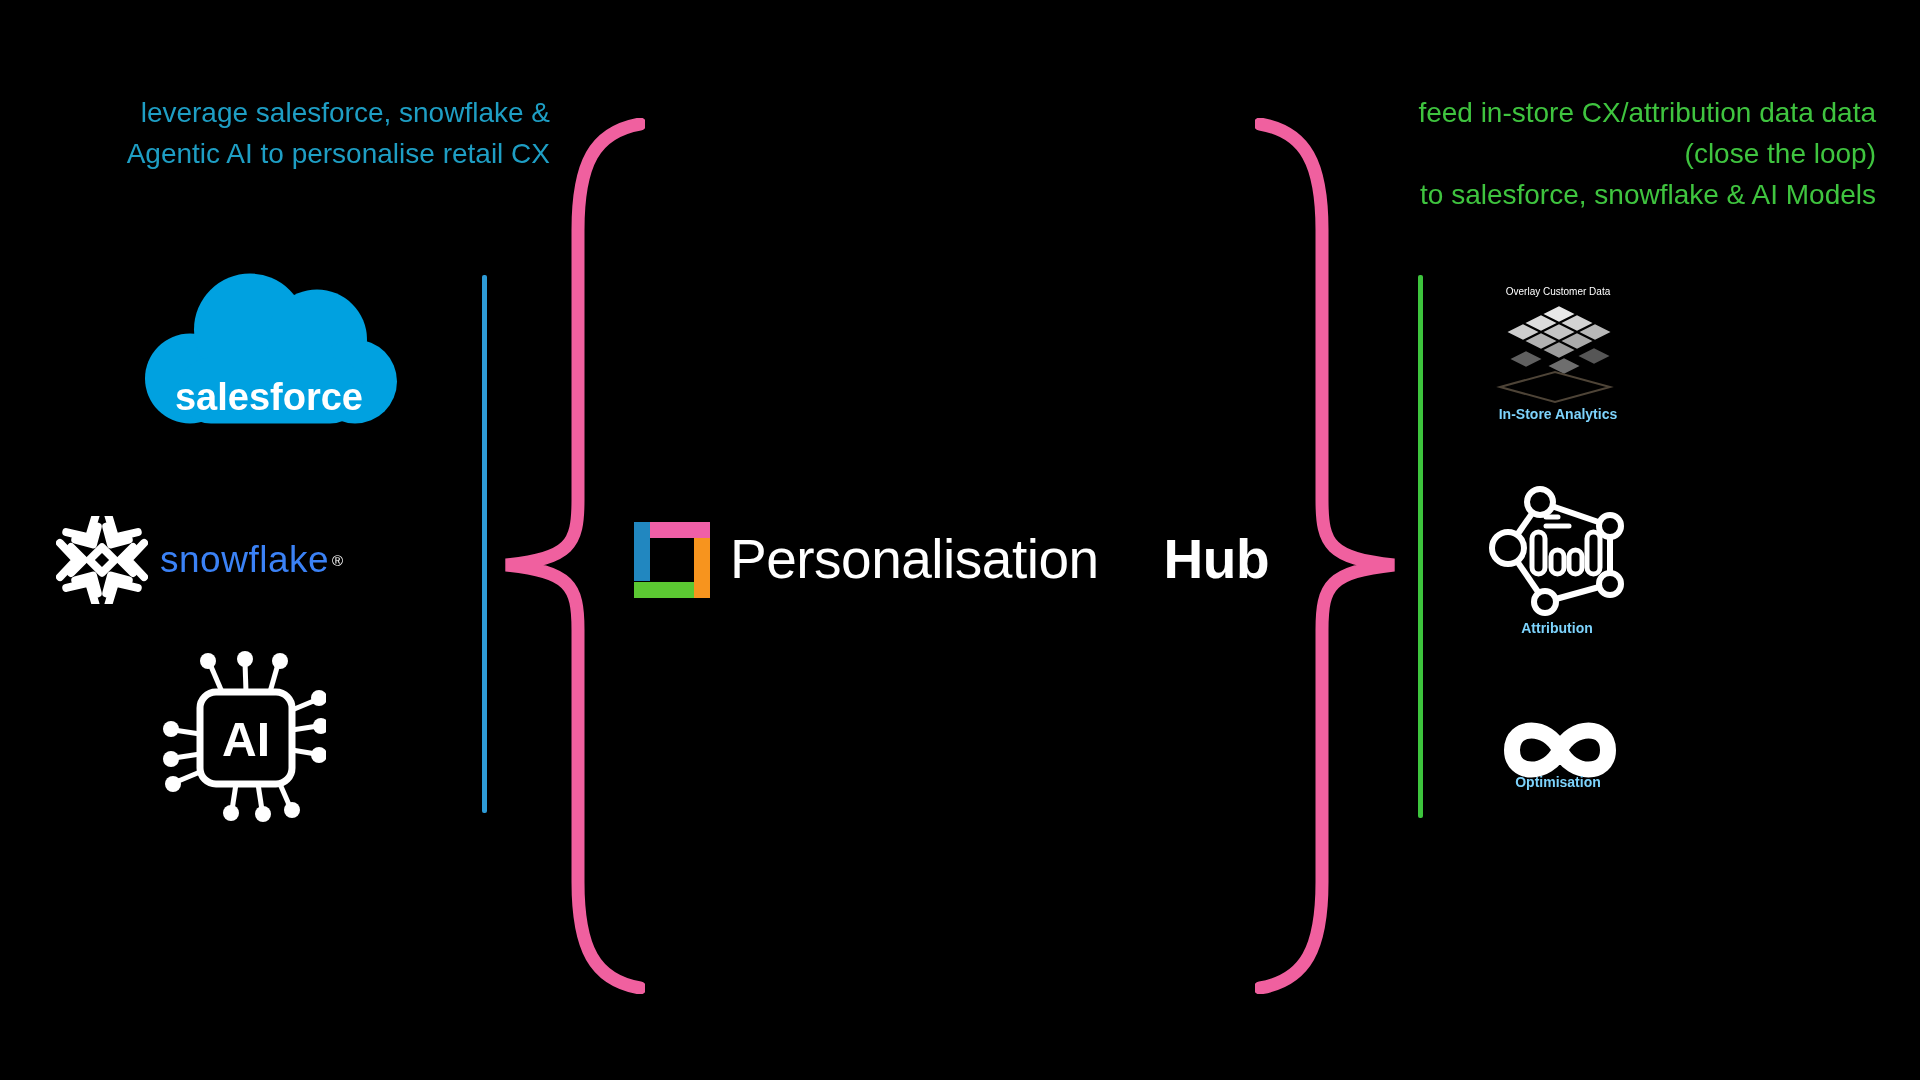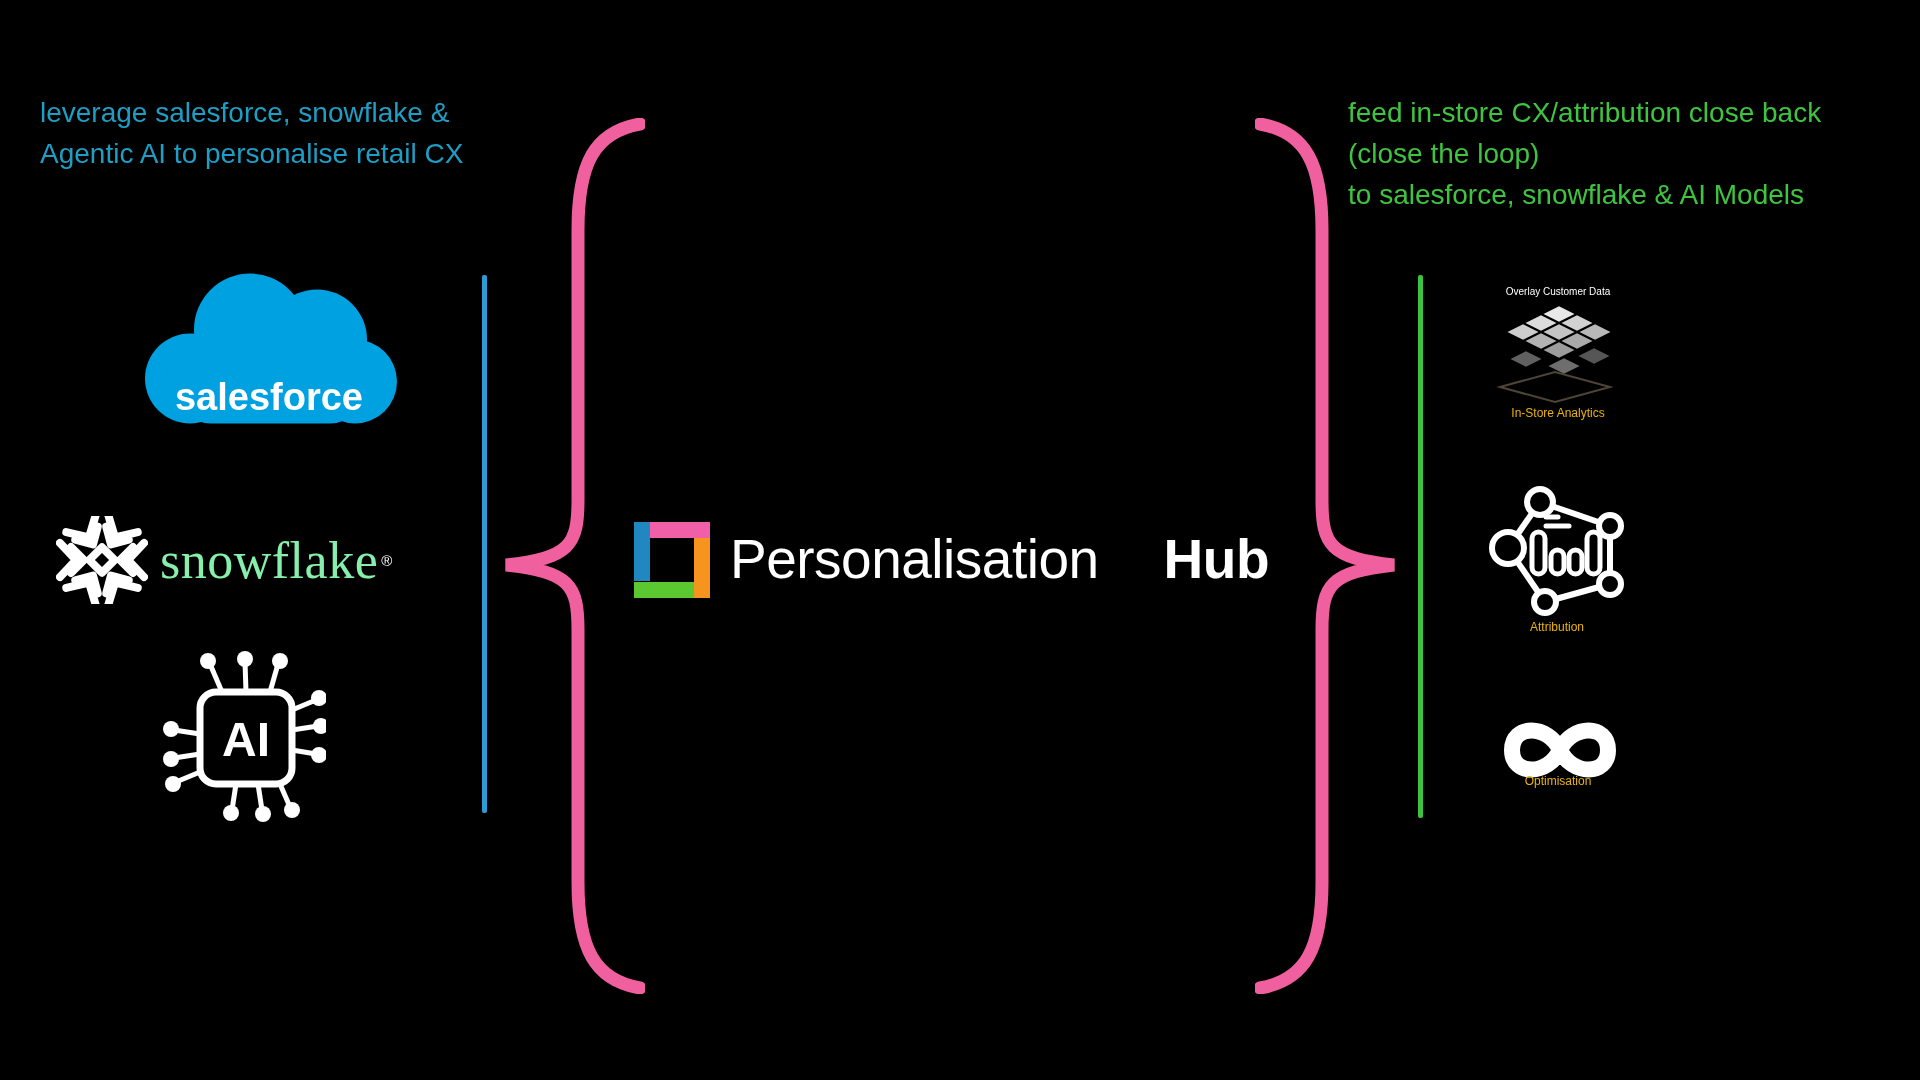--- a/index.html
+++ b/index.html
@@ -4,79 +4,79 @@
 <style>
   html,body{margin:0;padding:0;background:#000;}
   body{
     width:1920px;height:1080px;position:relative;overflow:hidden;
     font-family:"Liberation Sans",sans-serif;
     background:var(--bg,#000);
   }
   .abs{position:absolute;}
 
   
-  .note{font-size:28px;line-height:41px;text-align:left;font-weight:400;}
+  .note{font-size:28px;line-height:41px;text-align:right;font-weight:400;}
   .note-left{left:40px;top:92px;width:510px;color:var(--note-blue,#1E9EC4);}
   .note-right{left:1348px;top:92px;width:528px;color:var(--note-green,#3FC43F);}
 
   
   .vline{width:5px;border-radius:2px;}
   .vline-blue{left:482px;top:275px;height:538px;background:var(--line-blue,#2E9BD6);}
   .vline-green{left:1418px;top:275px;height:543px;background:var(--line-green,#3DC43D);}
 
   
   .brace path{stroke:var(--brace-pink,#F0609F);stroke-width:13;fill:none;
     stroke-linecap:round;stroke-linejoin:miter;}
 
   
   .sf-cloud{fill:var(--salesforce-blue,#00A1E0);}
   .sf-word{fill:#fff;font-family:"Liberation Sans",sans-serif;font-size:38px;font-weight:700;}
 
   
   .snow-row{left:56px;top:514px;height:92px;display:flex;align-items:center;}
   .snow-mark{stroke:#fff;fill:none;stroke-width:8;stroke-linecap:round;stroke-linejoin:round;}
-  .snow-word{color:#86efac;font-size:52px;font-weight:400;letter-spacing:0.5px;margin-left:12px;font-family:Liberation Serif, serif;}
+  .snow-word{color:#3b82f6;font-size:37px;font-weight:400;letter-spacing:0.5px;margin-left:12px;}
   .snow-reg{color:#fff;font-size:15px;vertical-align:28px;margin-left:3px;}
 
   
   .chip-stroke{stroke:#fff;fill:none;stroke-width:7;stroke-linecap:round;}
   .chip-pin{stroke:#fff;stroke-width:5;}
   .chip-dot{fill:#fff;}
   .chip-text{fill:#fff;font-family:"Liberation Sans",sans-serif;font-size:48px;font-weight:700;}
 
   
   .bar-blue{fill:var(--logo-blue,#2187C0);}
   .bar-pink{fill:var(--logo-pink,#F05FA7);}
   .bar-orange{fill:var(--logo-orange,#F7941E);}
   .bar-green{fill:var(--logo-green,#5BC832);}
   .hub-title{left:730px;top:520px;height:78px;display:flex;align-items:center;
     color:#fff;font-size:55px;letter-spacing:-0.5px;gap:25px;}
   .hub-title .light{font-weight:400;}
   .hub-title .bold{font-weight:700;margin-left:40px;}
 
   
-  .out-label{width:240px;text-align:center;color:#eab308;font-weight:400;font-size:12px;}
+  .out-label{width:240px;text-align:center;color:#7dd3fc;font-weight:700;font-size:14px;}
   .out-label-small{width:240px;text-align:center;color:#fff;font-weight:400;font-size:10px;}
   .net{stroke:#fff;fill:none;stroke-width:6;}
   .net-node{fill:#000;stroke:#fff;stroke-width:6;}
   .net-bar{fill:none;stroke:#fff;stroke-width:5;}
   .net-dash{stroke:#fff;stroke-width:5;stroke-linecap:round;}
   .inf{stroke:#fff;fill:none;stroke-width:16;}
   .tile-outline{fill:none;stroke:#4E4437;stroke-width:2;}
 </style>
 </head>
 <body>
 
 <div class="abs note note-left">
   <div>leverage salesforce, snowflake &amp;</div>
   <div>Agentic AI to personalise retail CX</div>
 </div>
 
 <div class="abs note note-right">
-  <div>feed in-store CX/attribution close back</div>
+  <div>feed in-store CX/attribution data data</div>
   <div>(close the loop)</div>
   <div>to salesforce, snowflake &amp; AI Models</div>
 </div>
 
 <svg class="abs" style="left:128px;top:255px;" width="275" height="195" viewBox="0 0 275 190">
   <g>
     <circle class="sf-cloud" cx="62" cy="121" r="45"></circle>
     <circle class="sf-cloud" cx="122" cy="72" r="56"></circle>
     <circle class="sf-cloud" cx="189" cy="82" r="50"></circle>
     <circle class="sf-cloud" cx="227" cy="124" r="42"></circle>

